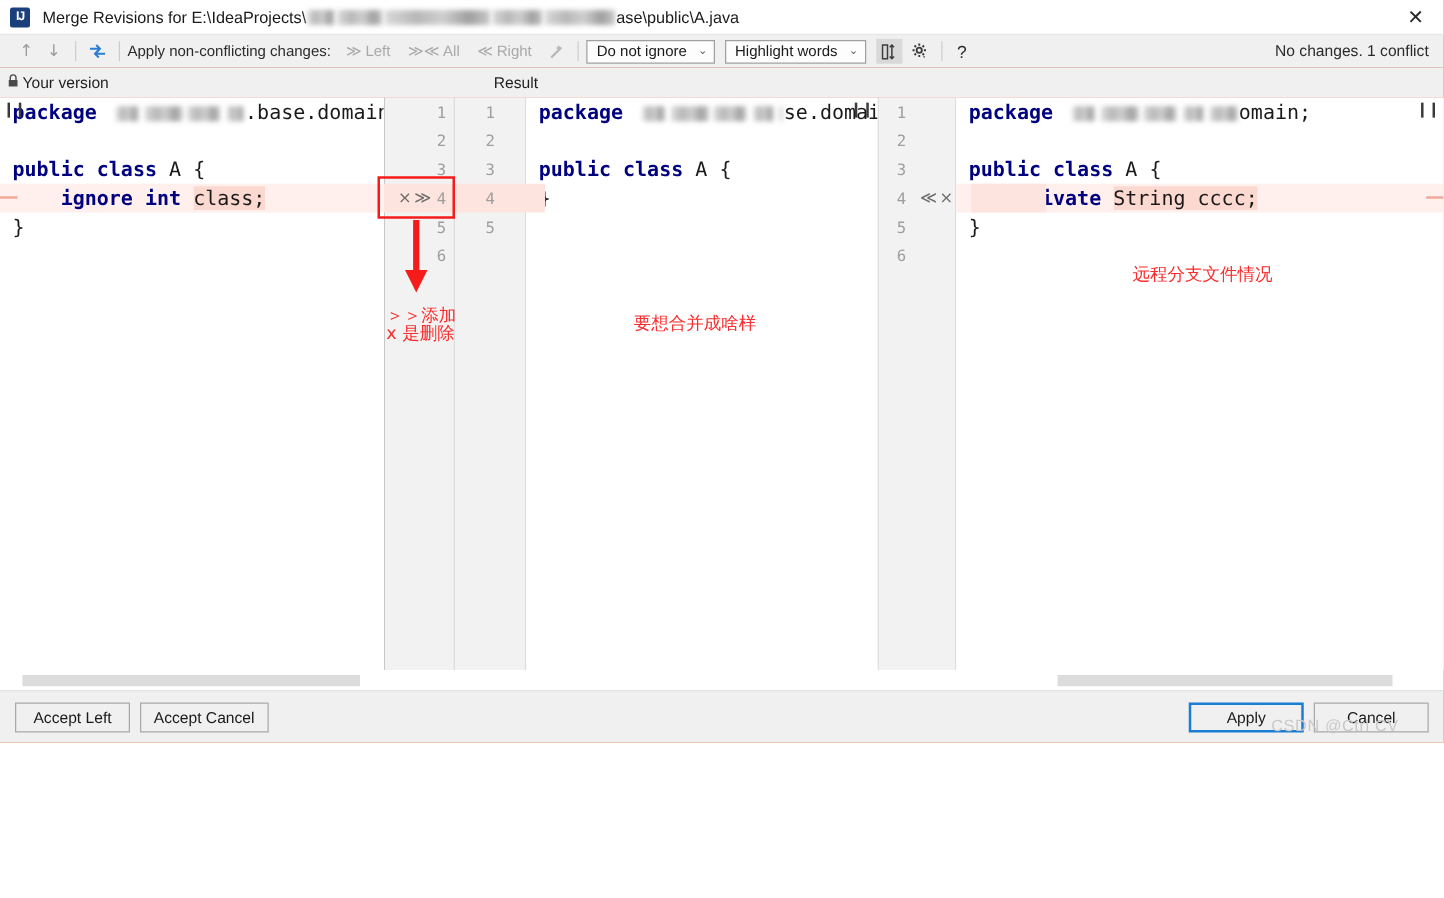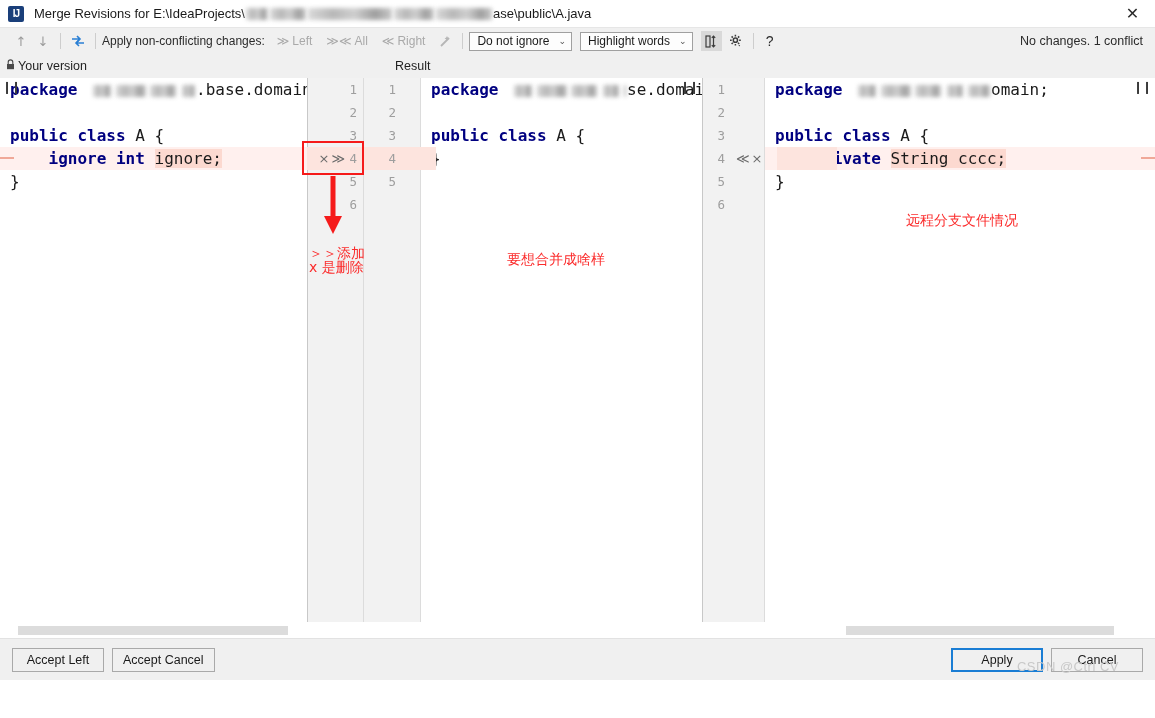--- a/index.html
+++ b/index.html
@@ -6,21 +6,21 @@
   html, body {
     margin: 0; padding: 0;
     width: 1155px; height: 718px;
     overflow: hidden;
     background: #ffffff;
     font-family: "Liberation Sans", sans-serif;
     -webkit-font-smoothing: antialiased;
   }
   .window {
     position: relative;
-    width: 1155px; height: 680px;
+    width: 1155px; height: 594px;
     background: #c2410c;
     display: flex; flex-direction: column;
   }
 
   
   .titlebar {
     height: 28px; flex: 0 0 28px;
     background: #ffffff;
     display: flex; align-items: center;
     padding: 0 0 0 8px;
@@ -388,21 +388,21 @@
     <div class="band" style="left:777px; width:60px; top:69px;"></div>
 
     <div class="pane pane-left" style="display:flex">
       <div class="code">
         <div class="pause-glyph" style="left:2px">❙❙</div>
         <div class="dash-marker" style="left:0px; top:79px;"></div>
         <div style="padding-top:0">
             <div class="line"><span class="kw">package </span><span class="blur" style="width: 18px; margin-left: 6px;"></span><span class="blur" style="width: 30px; margin-left: 4px;"></span><span class="blur" style="width: 26px; margin-left: 3px;"></span><span class="blur" style="width: 13px; margin-left: 5px;"></span><span class="ident">.base.domain;</span></div>
             <div class="line">&nbsp;</div>
             <div class="line"><span class="kw">public class </span><span class="ident">A {</span></div>
-            <div class="line conflict-line"><span class="kw">    ignore int </span><span class="ident hl-word">ignore;</span></div>
+            <div class="line conflict-line"><span class="kw">    ignore int </span><span class="ident hl-word">class;</span></div>
             <div class="line"><span class="ident">}</span></div>
           </div>
       </div>
     </div>
 
     <div class="pane-divider"></div>
 
     <div class="pane pane-result" style="display:flex">
       <div class="gutter gutter-left-num">
         <div>

